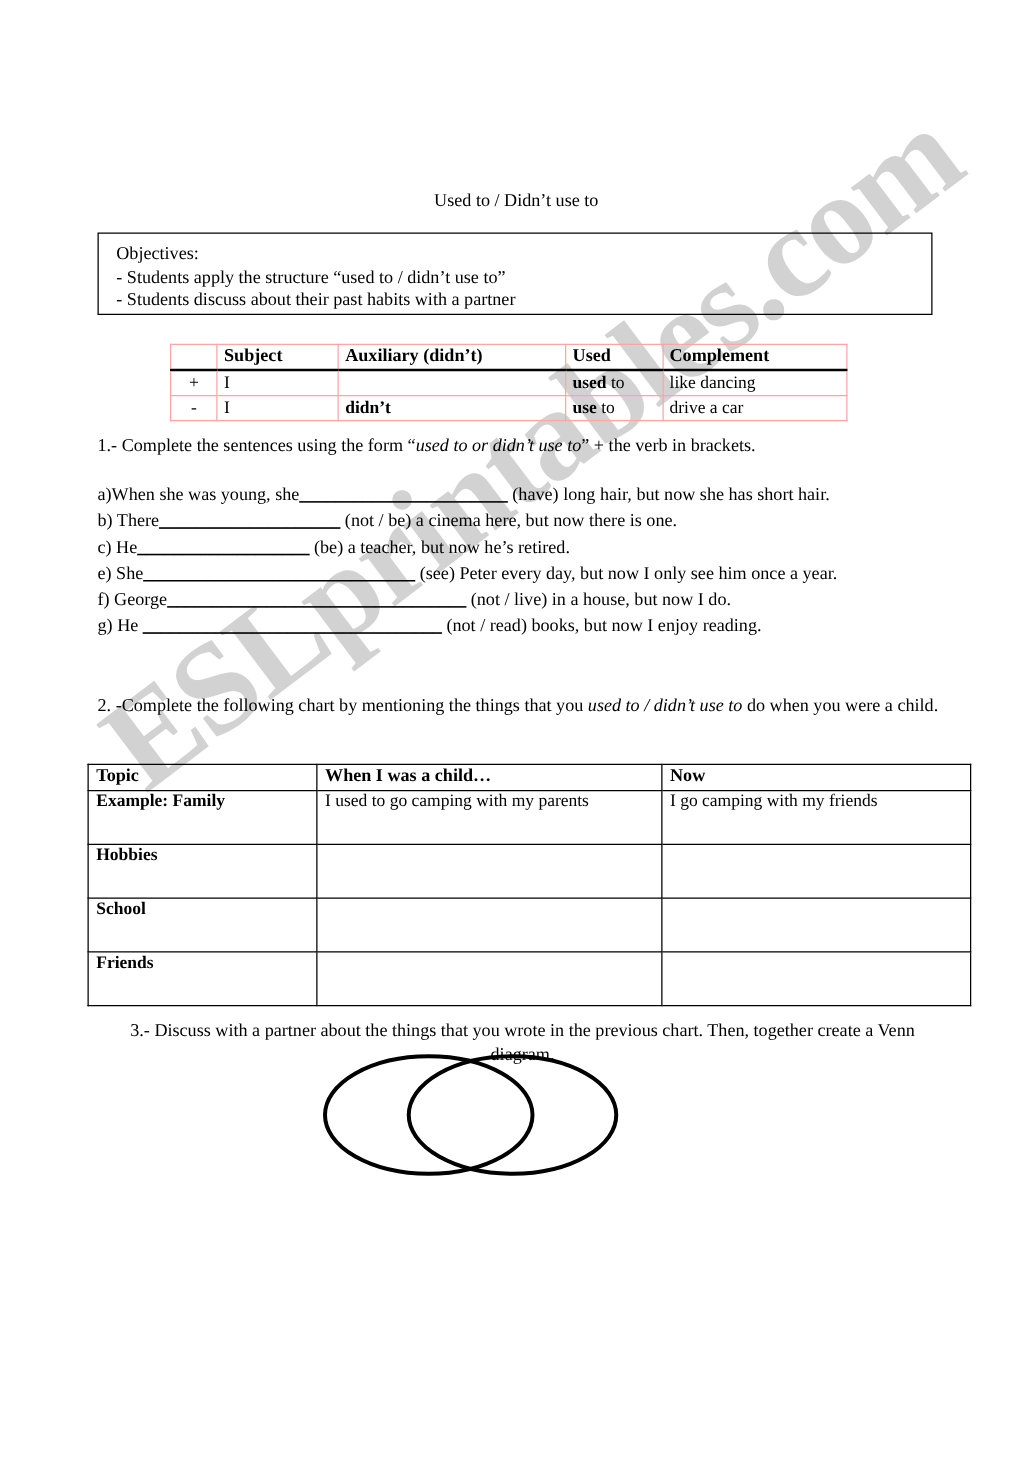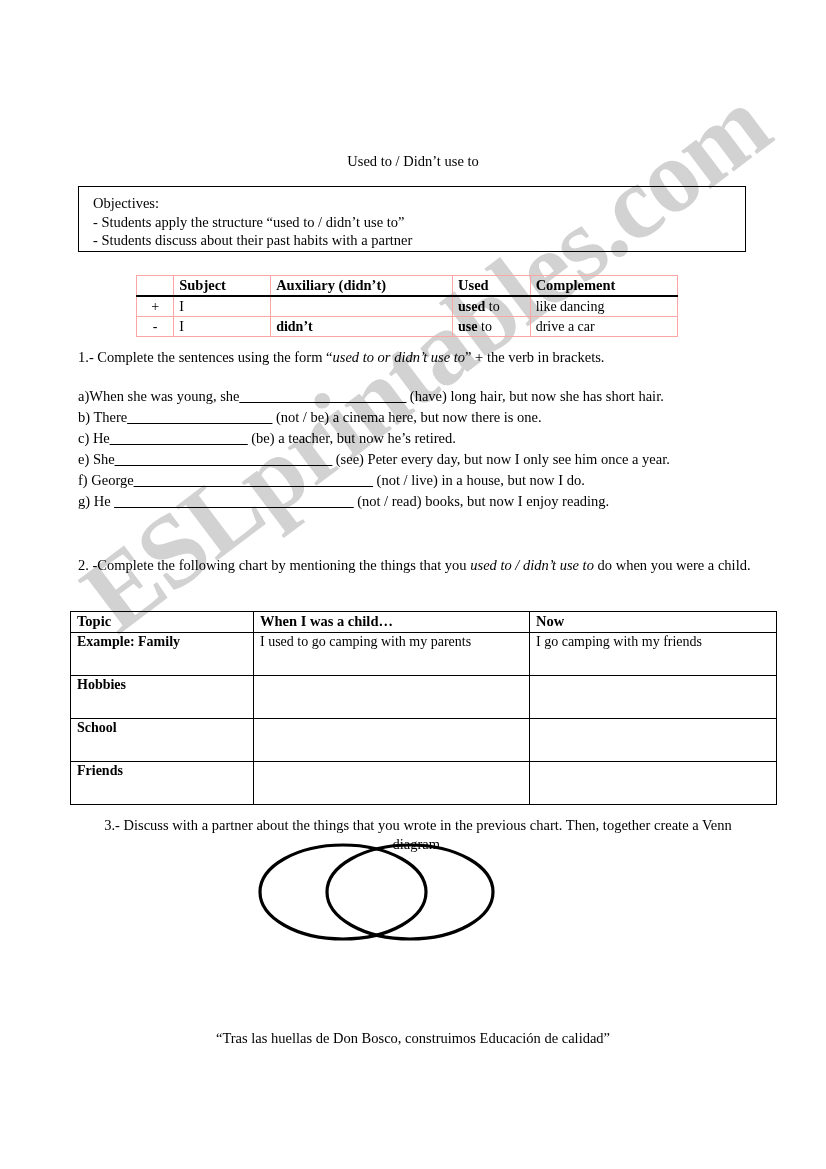--- a/index.html
+++ b/index.html
@@ -260,15 +260,14 @@
     </tbody>
   </table>
 
   <div class="ex-intro" id="ex3-intro">3.- Discuss with a partner about the things that you wrote in the previous chart. Then, together create a Venn diagram.</div>
 
   <svg class="venn" width="250" height="105" viewBox="0 0 250 105">
     <ellipse cx="85" cy="52" rx="83" ry="47" fill="none" stroke="#000" stroke-width="3.2"></ellipse>
     <ellipse cx="152" cy="52" rx="83" ry="47" fill="none" stroke="#000" stroke-width="3.2"></ellipse>
   </svg>
 
-  <div class="footer">“Tras las huellas de Don Bosco, construimos Educación de calidad”</div>
 
 </div>
 
 </body></html>

